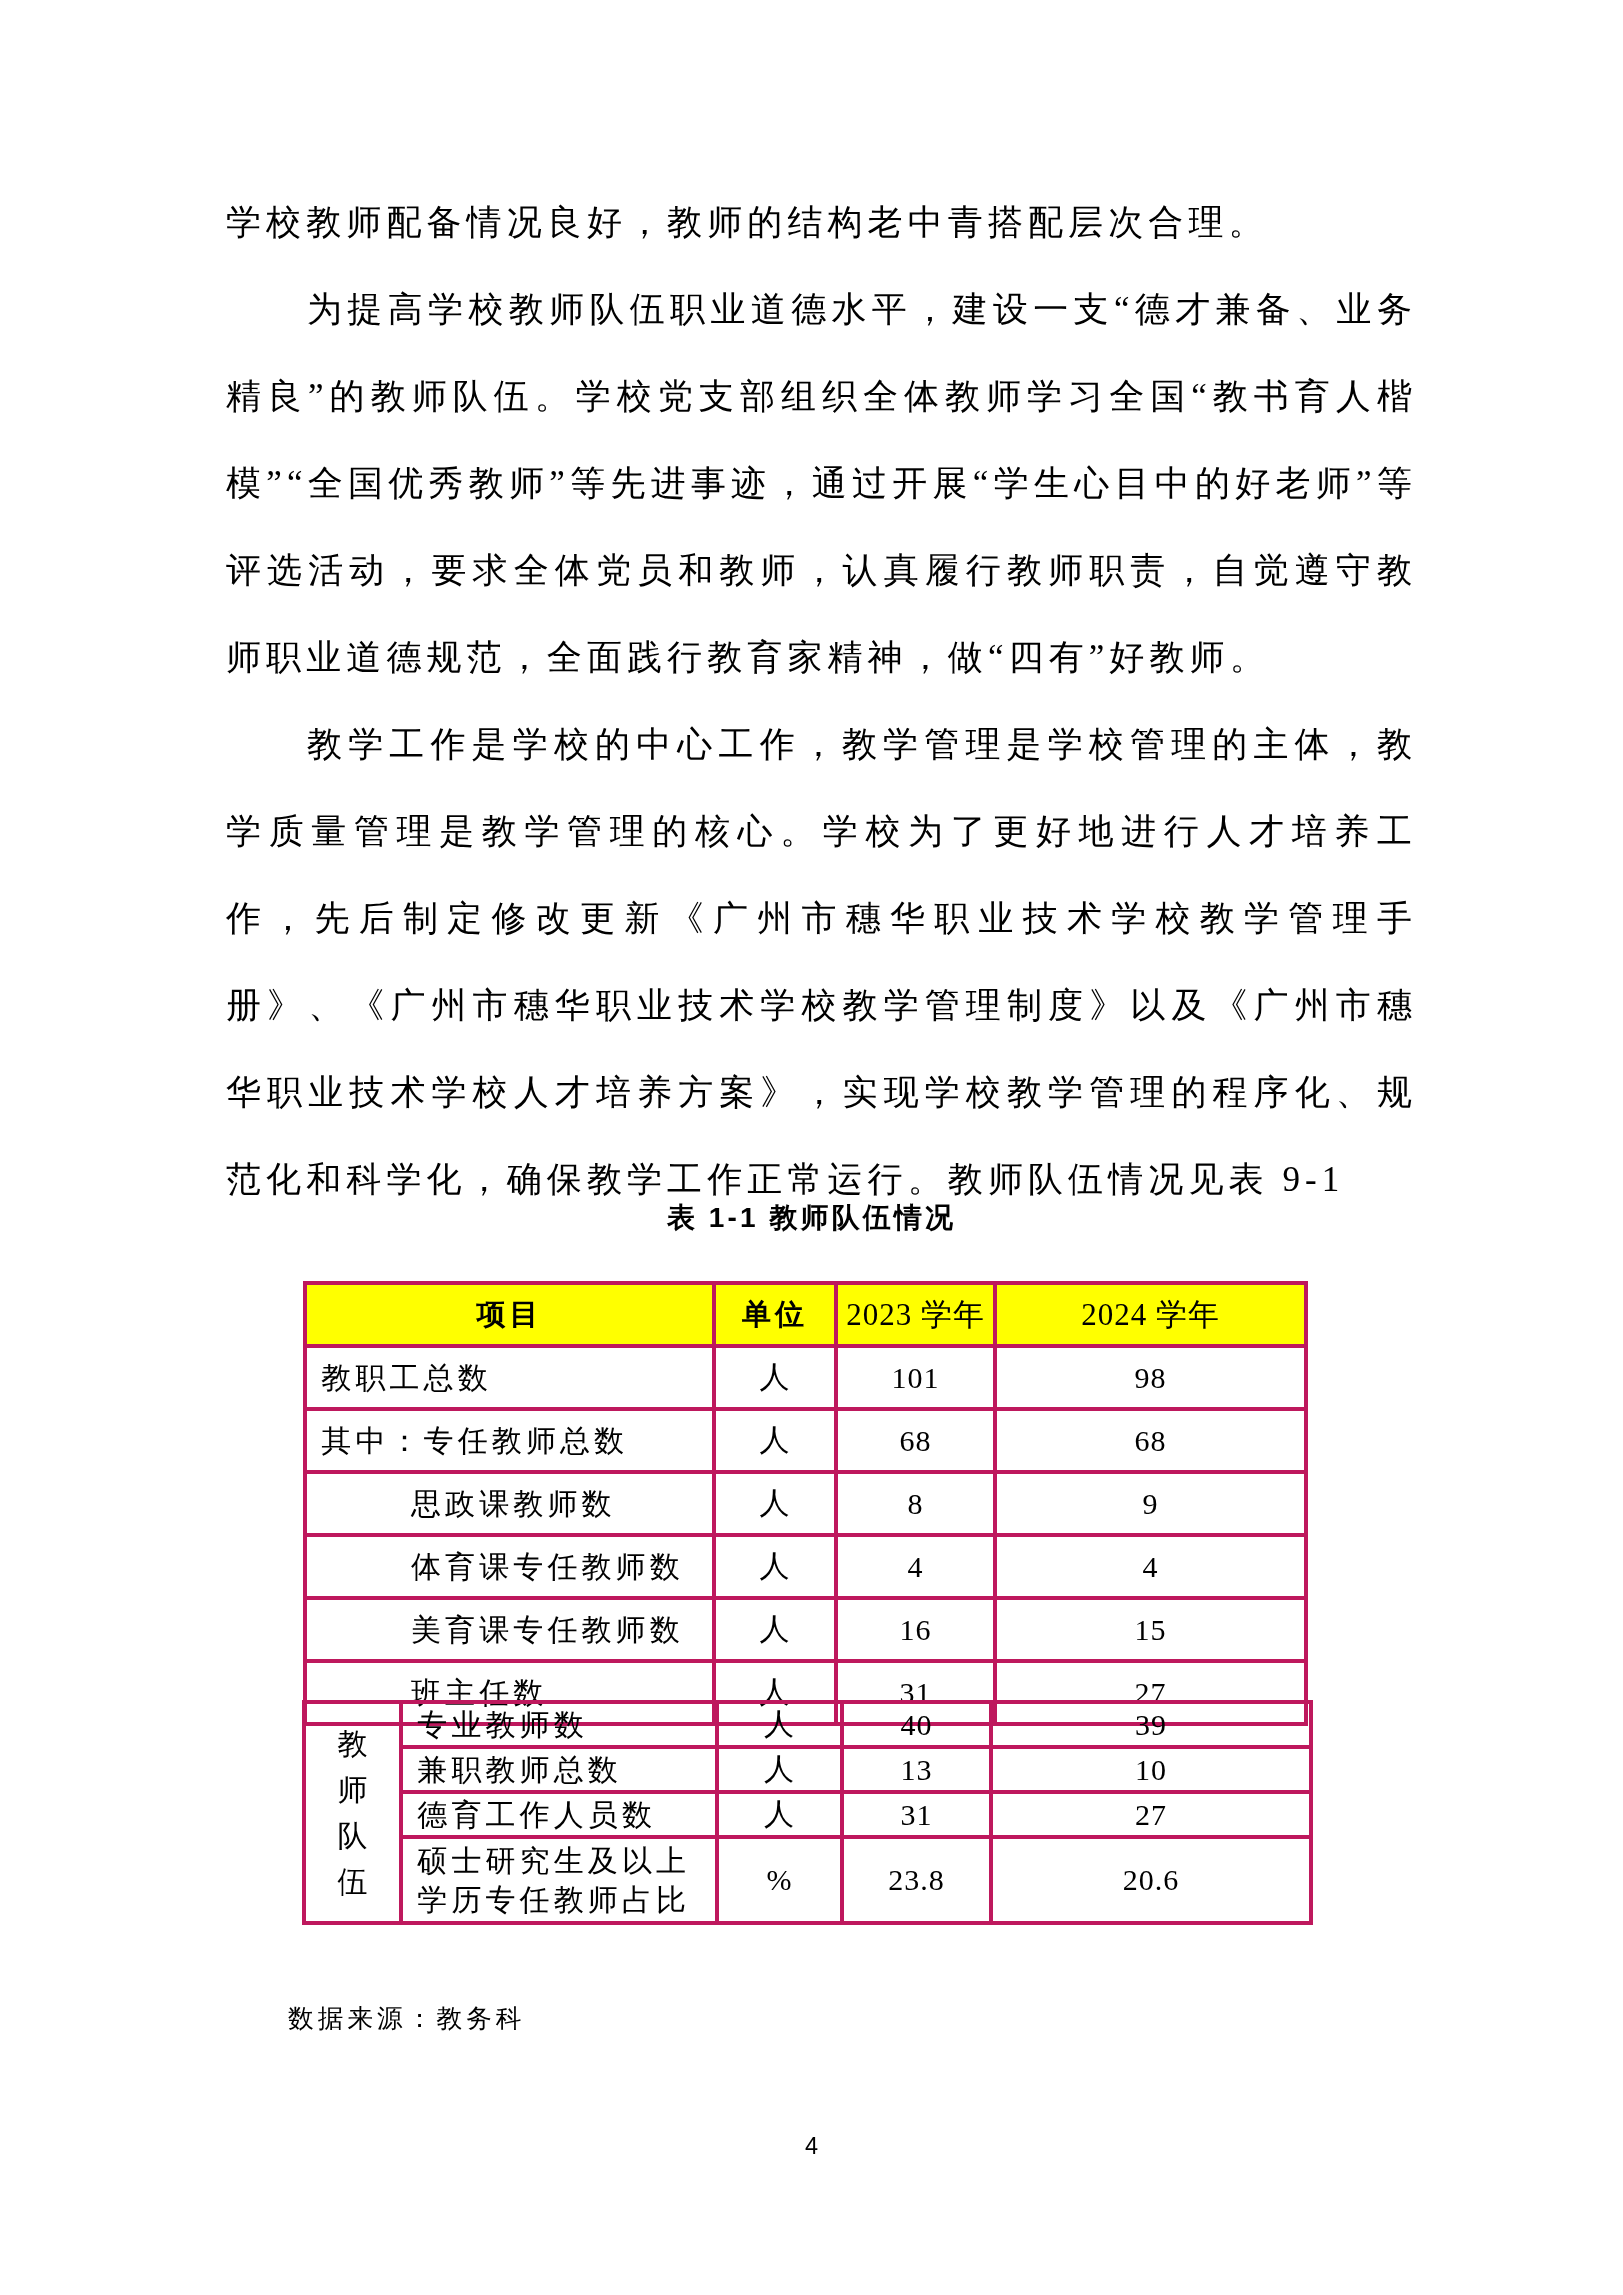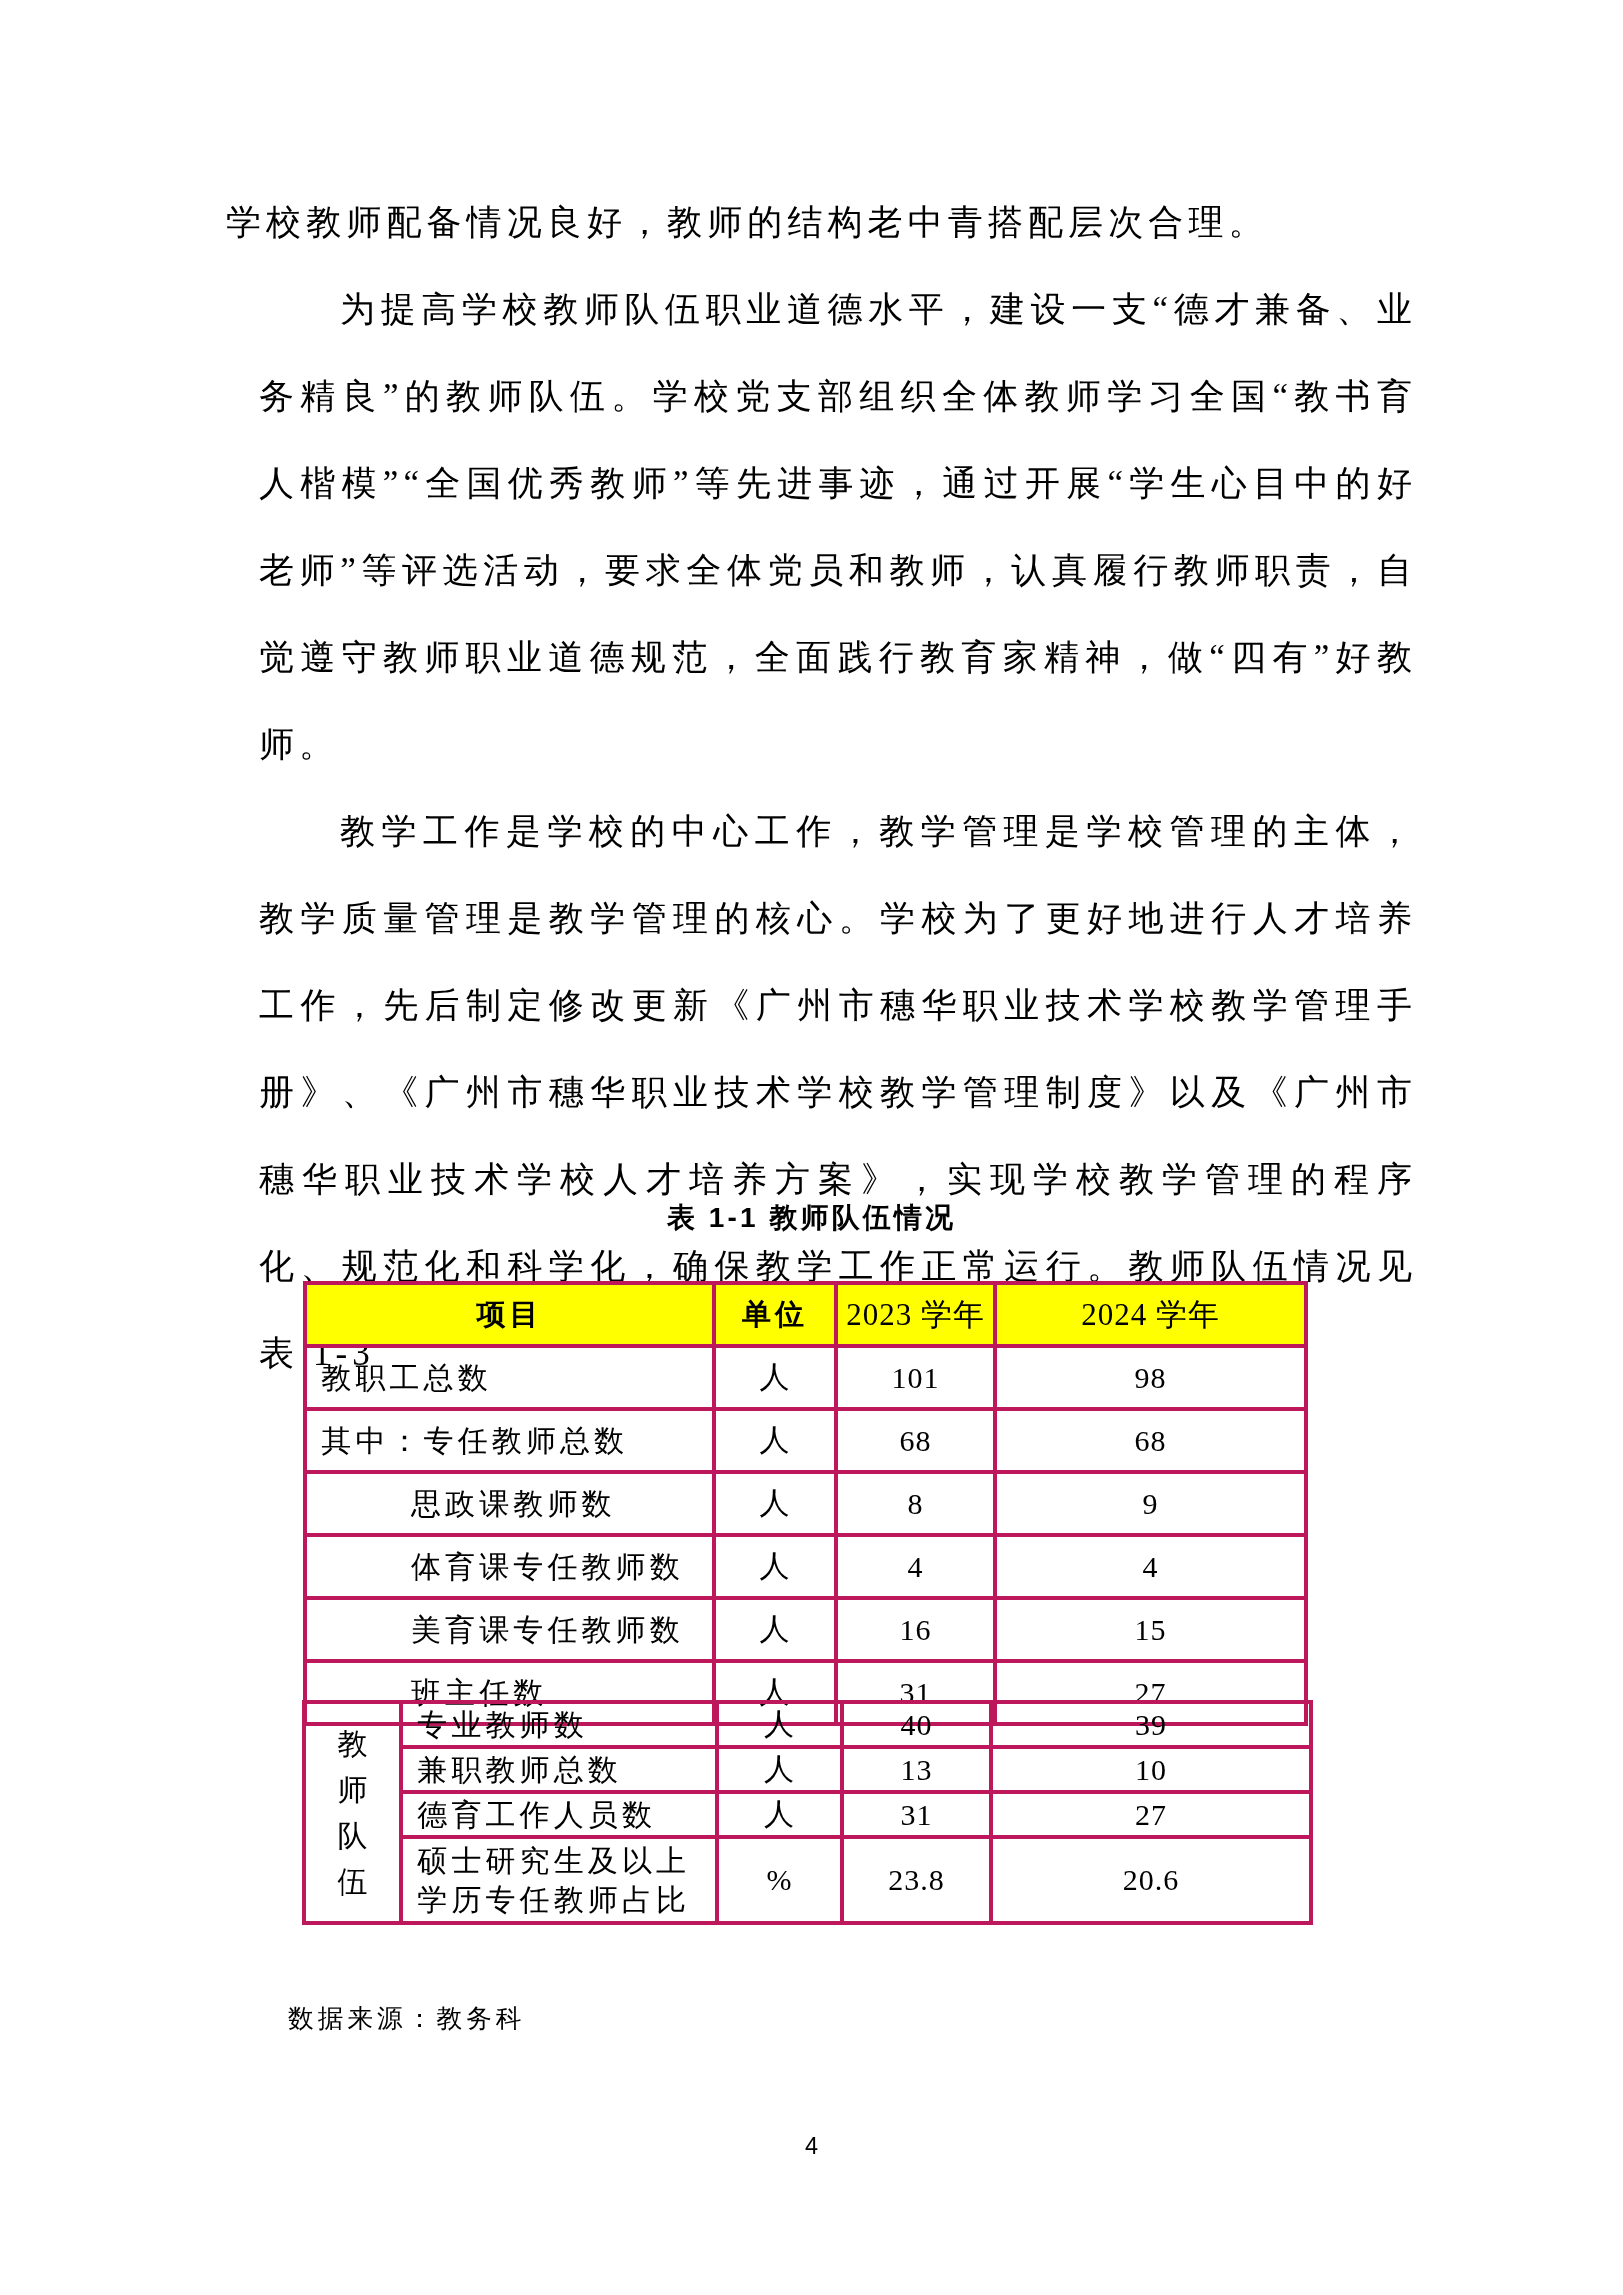--- a/index.html
+++ b/index.html
@@ -12,21 +12,21 @@
   }
   
   .textblock{
     position:absolute;left:226px;top:179px;width:1191px;
   }
   .par{
     margin:0;
     font-size:35px;line-height:87px;letter-spacing:5.1px;
     text-align:justify;text-justify:inter-character;
   }
-  .par.indent{text-indent:81px;margin-left:33px;}
+  .par.indent{text-indent:81px;}
   
   .caption{
     position:absolute;left:0;top:1200px;width:100%;
     text-align:center;
     font-family:"Liberation Sans","DejaVu Sans",sans-serif;
     font-weight:bold;font-size:28px;letter-spacing:3.1px;line-height:36px;
   }
   
   table{border-collapse:collapse;table-layout:fixed;}
   .t1{
@@ -75,21 +75,21 @@
   }
 </style>
 </head>
 <body>
 
 <div class="page">
 
   <div class="textblock">
     <p class="par">学校教师配备情况良好，教师的结构老中青搭配层次合理。</p>
     <p class="par indent">为提高学校教师队伍职业道德水平，建设一支“德才兼备、业务精良”的教师队伍。学校党支部组织全体教师学习全国“教书育人楷模”“全国优秀教师”等先进事迹，通过开展“学生心目中的好老师”等评选活动，要求全体党员和教师，认真履行教师职责，自觉遵守教师职业道德规范，全面践行教育家精神，做“四有”好教师。</p>
-    <p class="par indent">教学工作是学校的中心工作，教学管理是学校管理的主体，教学质量管理是教学管理的核心。学校为了更好地进行人才培养工作，先后制定修改更新《广州市穗华职业技术学校教学管理手册》、《广州市穗华职业技术学校教学管理制度》以及《广州市穗华职业技术学校人才培养方案》，实现学校教学管理的程序化、规范化和科学化，确保教学工作正常运行。教师队伍情况见表 1-3</p>
+    <p class="par indent">教学工作是学校的中心工作，教学管理是学校管理的主体，教学质量管理是教学管理的核心。学校为了更好地进行人才培养工作，先后制定修改更新《广州市穗华职业技术学校教学管理手册》、《广州市穗华职业技术学校教学管理制度》以及《广州市穗华职业技术学校人才培养方案》，实现学校教学管理的程序化、规范化和科学化，确保教学工作正常运行。教师队伍情况见表 9-1</p>
   </div>
 
   <div class="caption">表 1-1 教师队伍情况</div>
 
   <table class="t1">
     <colgroup>
       <col style="width:409px">
         <col style="width:122px">
         <col style="width:159px">
         <col style="width:311px">

